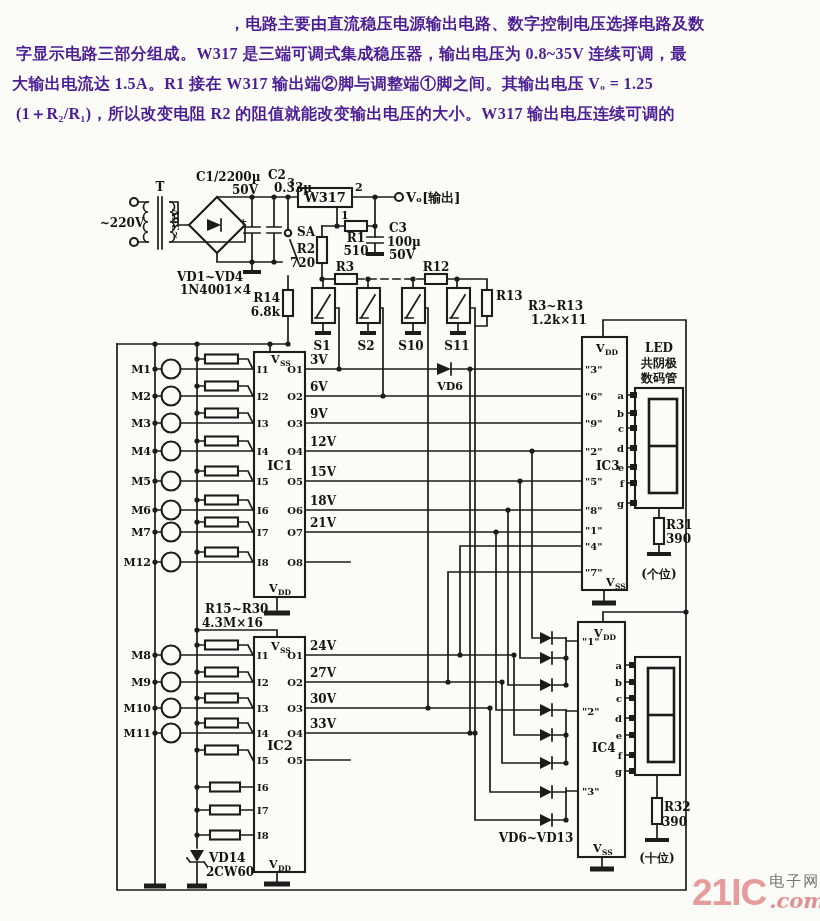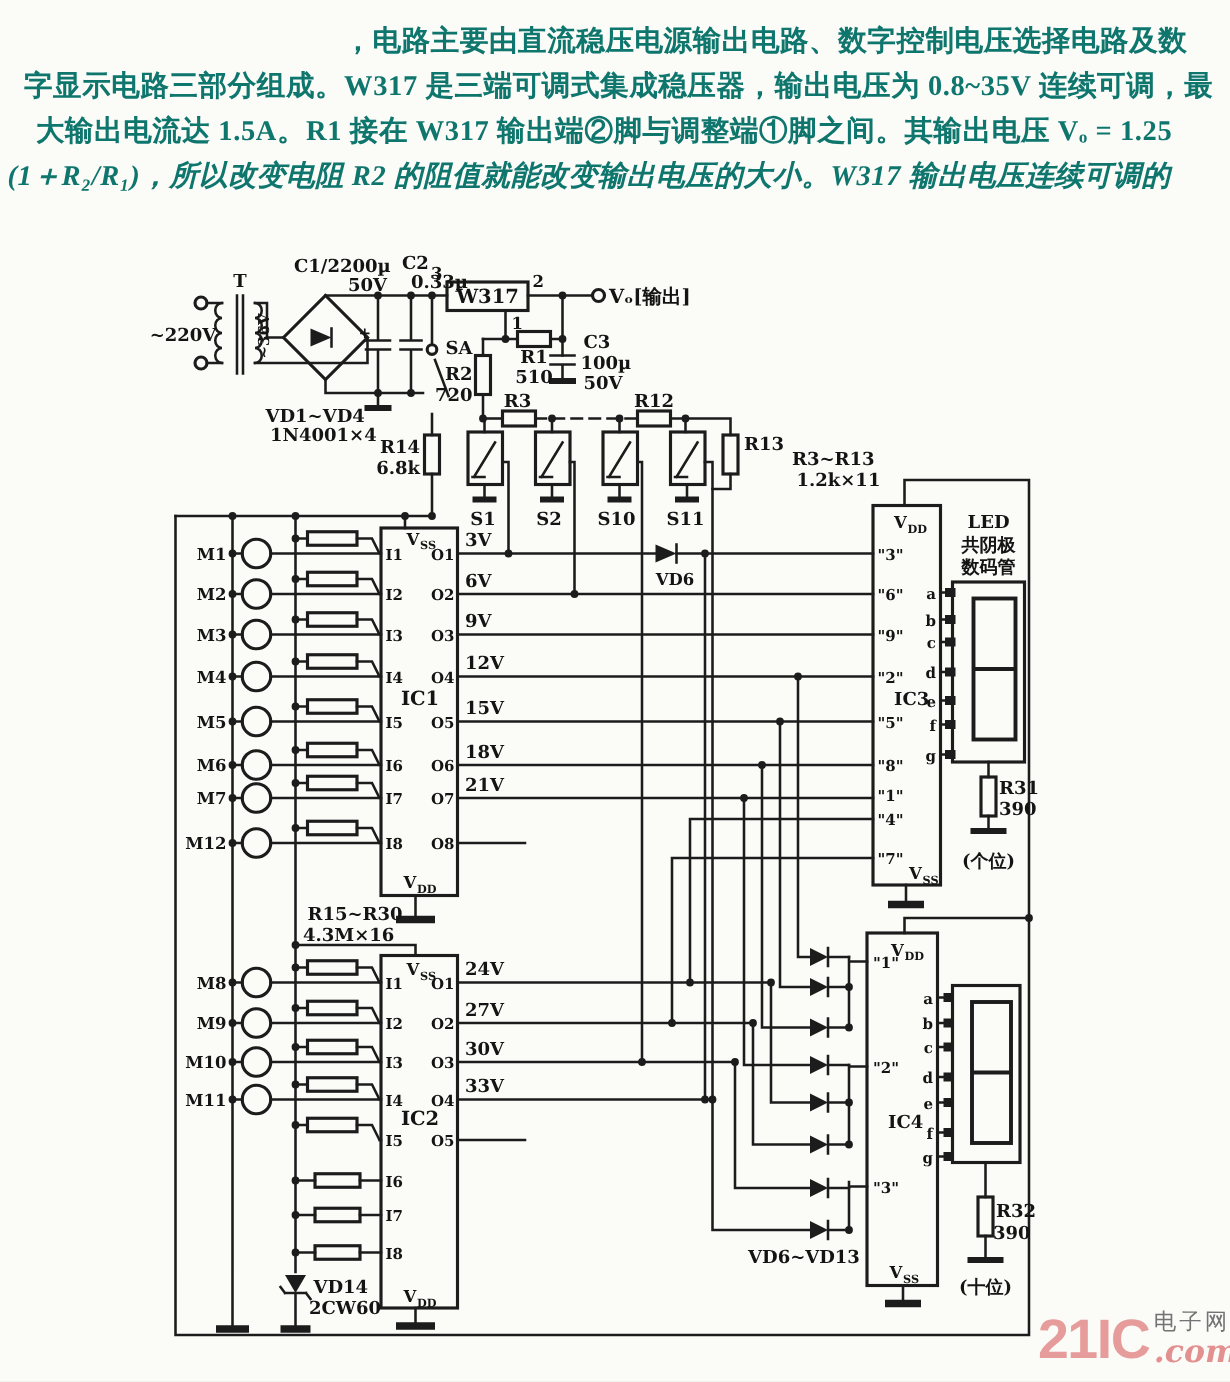--- a/index.html
+++ b/index.html
@@ -1,23 +1,23 @@
 <!DOCTYPE html>
 <html><head>
 <meta charset="utf-8">
 <style>
   html,body{margin:0;padding:0;background:#e8e8e6;}
   .page{position:relative;width:820px;height:921px;background:#fbfbf8;overflow:hidden;
         font-family:"Liberation Serif","DejaVu Serif",serif;}
-  .para-line{position:absolute;white-space:nowrap;font-size:19px;font-weight:bold;
-             color:#0f766e;letter-spacing:0.4px;}
+  .para-line{position:absolute;white-space:nowrap;font-size:16px;font-weight:bold;
+             color:#4c1d95;letter-spacing:0.4px;}
   #pl1{left:229px;top:14px;}
   #pl2{left:16px;top:44px;}
-  #pl3{left:24px;top:74px;}
-  #pl4{left:5px;top:104px;font-style:italic;}
+  #pl3{left:12px;top:74px;}
+  #pl4{left:16px;top:104px;}
   svg{position:absolute;left:0;top:0;}
   svg text{fill:#141414;font-family:"DejaVu Serif","Liberation Serif",serif;font-weight:bold;}
   .t10{font-size:10px;}
   .t11{font-size:11px;}
   .t12{font-size:12px;}
   .t13{font-size:13px;}
   .sub{font-size:7.5px;}
   .mid{text-anchor:middle;}
   .end{text-anchor:end;}
   .w{fill:none;stroke:#1c1c1c;stroke-width:1.7;stroke-linecap:square;}

